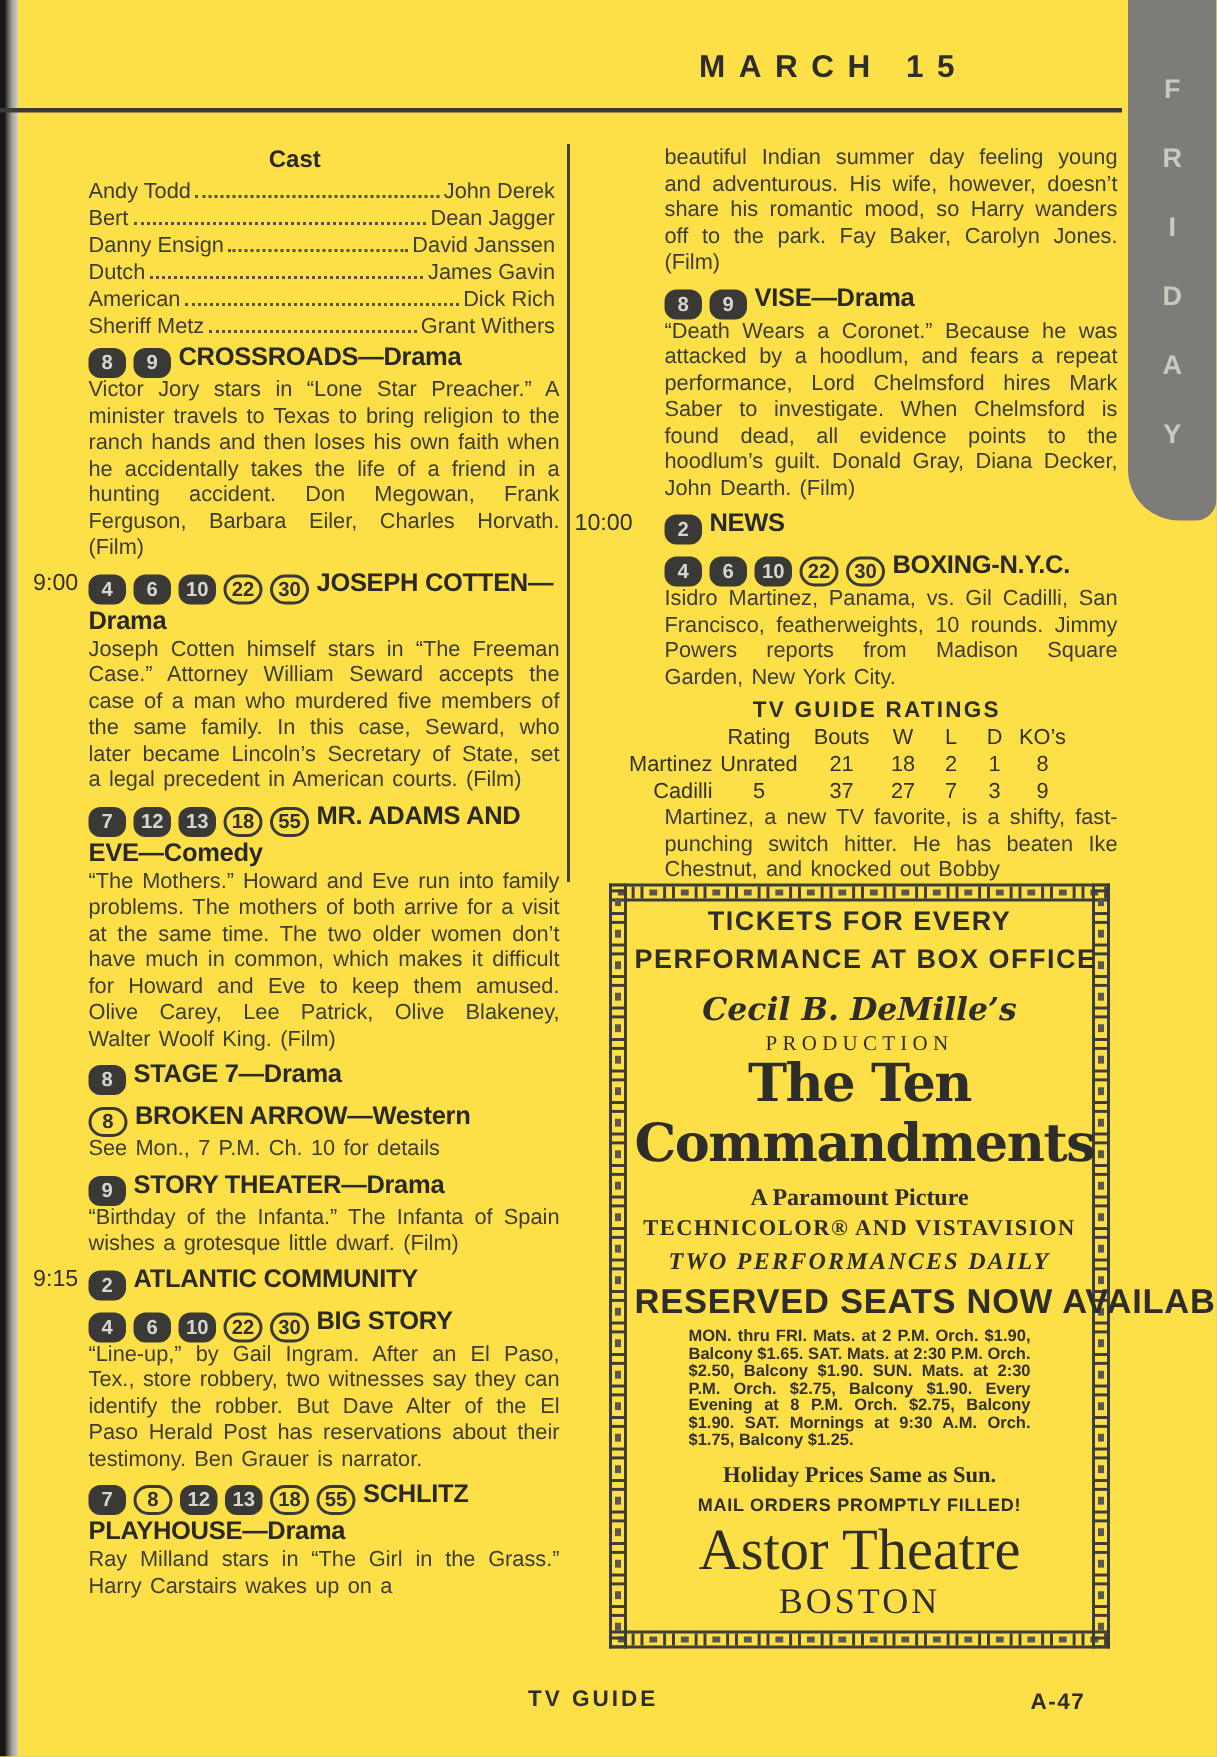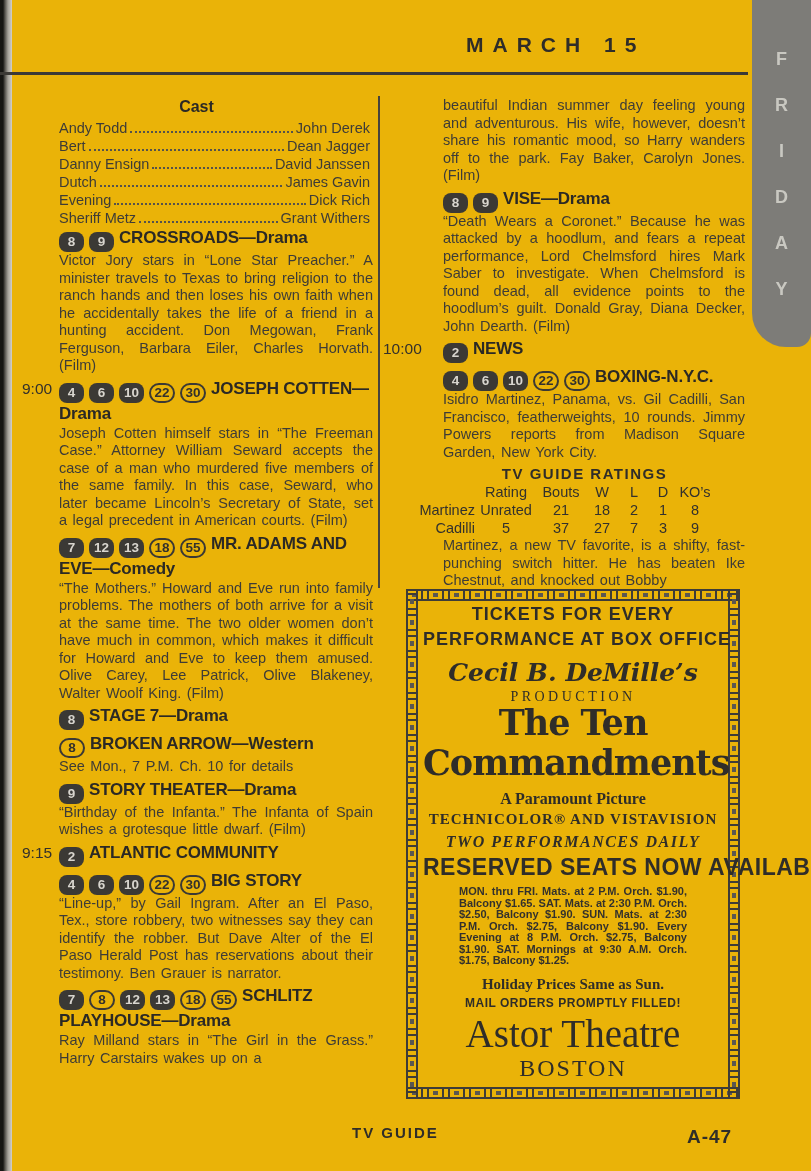--- a/index.html
+++ b/index.html
@@ -1,19 +1,19 @@
 <!DOCTYPE html>
 <html><head>
 <meta charset="utf-8">
 <style>
   html,body{margin:0;padding:0;}
   body{background:#b8b5ae;}
   .page{
     position:relative; width:811px; height:1171px;
-    background:#eab308; overflow:hidden;
+    background:#fde047; overflow:hidden;
     font-family:"Liberation Sans", sans-serif; color:#33312d;
   }
   .binding{position:absolute;left:0;top:0;width:12px;height:1171px;
     background:linear-gradient(90deg,#151513 0px,#151513 3px,#55534e 5px,#a3a099 8px,#d3d0c9 12px);}
   .date-header{position:absolute;top:33px;left:466px;font-weight:bold;font-size:21px;
     letter-spacing:9px;color:#2f2d29;white-space:nowrap;}
   .top-rule{position:absolute;top:72px;left:0;width:748px;height:3px;background:#3b3936;}
   .day-tab{position:absolute;right:0;top:0;width:59px;height:347px;background:#7d7c78;
     border-radius:0 0 14px 34px;display:flex;flex-direction:column;align-items:center;
     padding-top:50px;box-sizing:border-box;gap:28px;}
@@ -65,39 +65,39 @@
   .chain-v{position:absolute;top:1px;bottom:1px;width:12px;
     border-left:2px solid #3e3c38;border-right:2px solid #3e3c38;box-sizing:border-box;
     background-image:
       repeating-linear-gradient(0deg,#3e3c38 0 2px,transparent 2px 15px,#3e3c38 15px 17px,transparent 17px 21px),
       repeating-linear-gradient(0deg,transparent 0 6px,#5a5751 6px 11px,transparent 11px 21px);
     background-size:100% 21px,4px 21px;background-position:0 0,center 0;background-repeat:repeat-y,repeat-y;}
   .chain-v.leftside{left:1px;} .chain-v.rightside{right:1px;}
   .ad-inner{position:absolute;left:18px;right:18px;top:14px;bottom:14px;text-align:center;color:#2f2d29;}
   .ad-tickets{font-weight:bold;font-size:18px;line-height:25px;letter-spacing:1px;white-space:nowrap;}
   .ad-producer{font-family:"DejaVu Serif",serif;font-weight:bold;font-style:italic;
-    font-size:25px;line-height:31px;margin-top:5px;}
+    font-size:21px;line-height:31px;margin-top:5px;}
   .ad-production{font-family:"Liberation Serif",serif;font-size:14px;letter-spacing:3.5px;
     line-height:13px;margin-top:2px;}
   .ad-title{font-family:"DejaVu Serif",serif;font-weight:bold;font-size:35px;line-height:40px;
     letter-spacing:-1px;}
   .ad-studio{font-family:"Liberation Serif",serif;font-weight:bold;font-size:16px;line-height:22px;margin-top:5px;}
   .ad-tech{font-family:"Liberation Serif",serif;font-weight:bold;font-size:15px;line-height:18px;letter-spacing:1px;}
   .ad-daily{font-family:"Liberation Serif",serif;font-weight:bold;font-style:italic;
     font-size:16px;line-height:21px;letter-spacing:1.5px;margin-top:3px;}
   .ad-reserved{font-weight:bold;font-size:23px;line-height:24px;letter-spacing:0.5px;white-space:nowrap;margin-top:3px;}
   .ad-prices{width:228px;margin:7px auto 0 auto;font-weight:bold;font-size:11px;line-height:11.5px;
     text-align:justify;color:#33312d;}
   .ad-holiday{font-family:"Liberation Serif",serif;font-weight:bold;font-size:15px;line-height:19px;margin-top:8px;}
   .ad-mail{font-weight:bold;font-size:12px;line-height:15px;letter-spacing:0.5px;margin-top:2px;}
   .ad-theatre{font-family:"Liberation Serif",serif;font-size:39px;line-height:42px;margin-top:2px;}
   .ad-city{font-family:"Liberation Serif",serif;font-size:24px;line-height:27px;letter-spacing:2px;}
 
   .footer-mag{position:absolute;top:1124px;left:352px;font-weight:bold;font-size:15px;letter-spacing:2px;color:#2f2d29;}
-  .footer-page{position:absolute;top:1126px;left:687px;font-weight:bold;font-size:19px;letter-spacing:1px;color:#2f2d29;}
+  .footer-page{position:absolute;top:1126px;left:687px;font-weight:bold;font-size:15px;letter-spacing:1px;color:#2f2d29;}
 </style>
 </head>
 <body>
 
 <div class="page">
   <div class="binding"></div>
   <div class="date-header">MARCH 15</div>
   <div class="top-rule"></div>
 
   <div class="day-tab">
@@ -128,21 +128,21 @@
       <span class="role">Danny Ensign</span>
       <span class="dots"></span>
       <span class="actor">David Janssen</span>
     </div>
     <div class="cast-row">
       <span class="role">Dutch</span>
       <span class="dots"></span>
       <span class="actor">James Gavin</span>
     </div>
     <div class="cast-row">
-      <span class="role">Evening</span>
+      <span class="role">American</span>
       <span class="dots"></span>
       <span class="actor">Dick Rich</span>
     </div>
     <div class="cast-row">
       <span class="role">Sheriff Metz</span>
       <span class="dots"></span>
       <span class="actor">Grant Withers</span>
     </div>
 
     <div class="entry">

